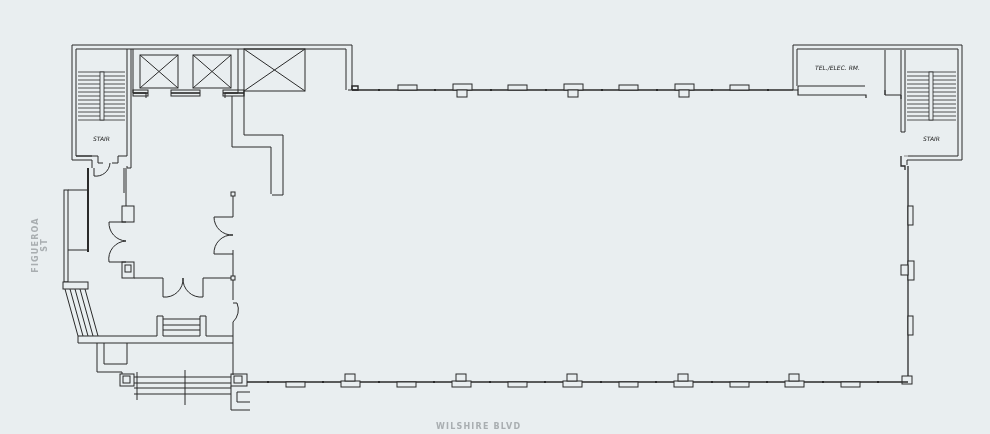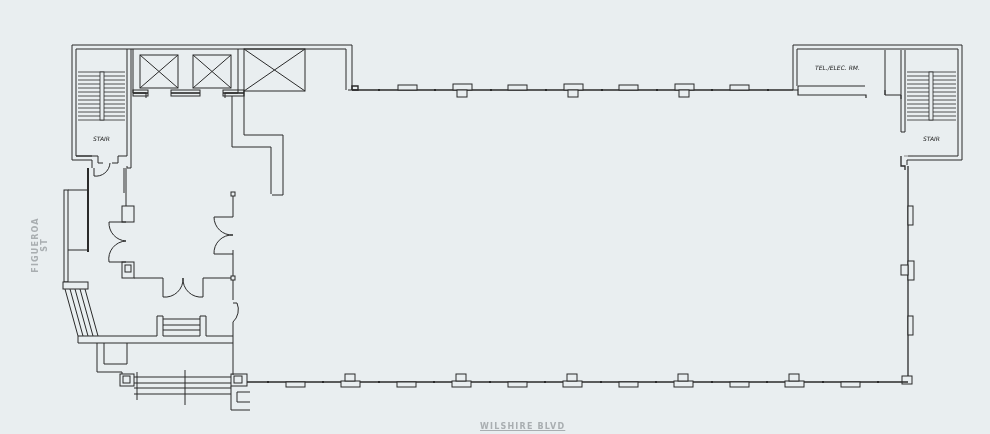--- a/index.html
+++ b/index.html
@@ -1,19 +1,19 @@
 <!DOCTYPE html>
 <html><head>
 <meta charset="utf-8">
 <style>
   html,body{margin:0;padding:0;}
   body{width:990px;height:434px;background:#e9eef0;overflow:hidden;position:relative;font-family:"DejaVu Sans",sans-serif;}
   #plan{position:absolute;left:0;top:0;width:990px;height:434px;}
   .street{position:absolute;color:#a9aeb1;font-weight:bold;font-size:8px;letter-spacing:1.2px;font-family:"DejaVu Sans",sans-serif;}
-  #street-bottom{left:480px;top:422px;text-decoration:underline;}
+  #street-bottom{left:436px;top:422px;}
   #street-left{left:4px;top:236px;transform:rotate(-90deg);transform-origin:center;width:72px;text-align:center;}
   .room-label{font-family:"DejaVu Sans",sans-serif;font-style:italic;font-size:6px;fill:#222;}
 </style>
 </head>
 <body>
 
 <svg id="plan" viewBox="0 0 990 434" xmlns="http://www.w3.org/2000/svg">
   <g fill="none" stroke="#2a2a2a" stroke-width="1">
 
     <g>

